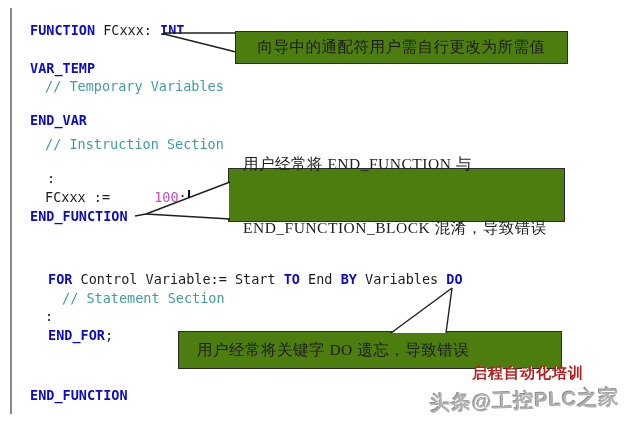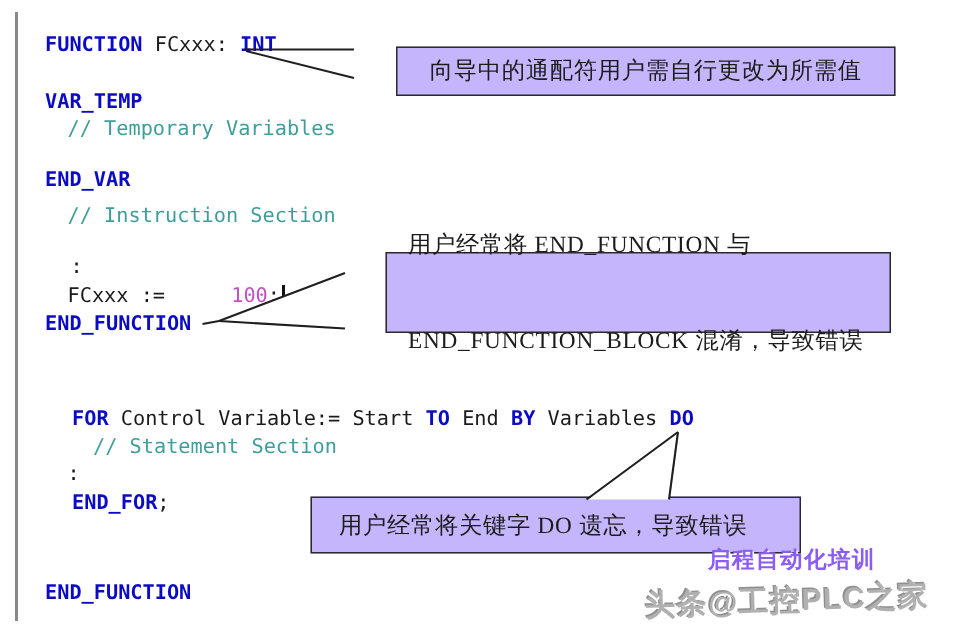--- a/index.html
+++ b/index.html
@@ -4,29 +4,29 @@
 <style>
   html,body{margin:0;padding:0;background:#fff;}
   .screen{position:relative;width:640px;height:423px;background:#ffffff;overflow:hidden;
           font-family:"DejaVu Sans Mono","Liberation Mono",monospace;border-radius:24px;}
   .vline{position:absolute;left:10px;top:8px;width:2px;height:406px;background:#8a8a8a;}
   .code-line{position:absolute;font-size:13.5px;line-height:16px;white-space:pre;color:var(--code,#1b1b1b);}
   .kw{color:var(--keyword,#0b0bc4);font-weight:bold;}
   .comment{color:var(--comment,#3f9e9a);}
   .num{color:var(--number,#c44fc4);margin-left:36px;}
   .cursor{display:inline-block;width:2px;height:15px;background:#111;margin-left:1px;vertical-align:text-bottom;}
-  .callout{position:absolute;box-sizing:border-box;border:1.5px solid var(--border,#2a2a2a);background:#c4b5fd;
+  .callout{position:absolute;box-sizing:border-box;border:1.5px solid var(--border,#2a2a2a);background:#4d7c0f;
            font-family:"Liberation Serif","DejaVu Serif",serif;color:#1c1c1c;
-           font-size:15.5px;letter-spacing:0.5px;display:flex;margin-left:29px;}
+           font-size:15.5px;letter-spacing:0.5px;display:flex;}
   .callout.center{align-items:center;justify-content:center;}
   .callout.col{flex-direction:column;justify-content:center;padding-left:14px;line-height:23px;gap:41px;}
   .callout.left{align-items:center;padding-left:18px;}
   .pointer-layer{position:absolute;left:0;top:0;width:640px;height:423px;pointer-events:none;}
   .watermark-faint{position:absolute;left:472px;top:364px;font-family:"Liberation Sans",sans-serif;
-           font-weight:bold;font-size:15px;color:#8b5cf6;text-shadow:1px 1px 0 #fff;letter-spacing:1px;}
+           font-weight:bold;font-size:15px;color:#b91c1c;text-shadow:1px 1px 0 #fff;letter-spacing:1px;}
   .watermark-main{position:absolute;left:430px;top:387px;font-family:"Liberation Sans",sans-serif;
            font-weight:bold;font-size:20px;color:var(--watermark,#b0b0b0);letter-spacing:1px;
            text-shadow:1px 1px 0 #ffffff,-1px -1px 0 #8f8f8f;transform:rotate(-2deg);}
 </style>
 </head>
 <body>
 
 <div class="screen">
 
   <div class="vline"></div>
@@ -59,21 +59,21 @@
 
   <div class="callout center" style="left:235px;top:31px;width:333px;height:33px;">
     <span>向导中的通配符用户需自行更改为所需值</span>
   </div>
 
   <div class="callout col" style="left:228px;top:168px;width:337px;height:54px;">
     <span>用户经常将 END_FUNCTION 与</span>
     <span>END_FUNCTION_BLOCK 混淆，导致错误</span>
   </div>
 
-  <div class="callout left" style="left:178px;top:331px;width:327px;height:38px;">
+  <div class="callout left" style="left:178px;top:331px;width:384px;height:38px;">
     <span>用户经常将关键字 DO 遗忘，导致错误</span>
   </div>
 
   <svg class="pointer-layer" viewBox="0 0 640 423">
 
     <polygon points="164,34 190,34 234,34 234,51" fill="#ffffff"></polygon>
     <polyline points="163,33 191,33 236,33" fill="none" stroke="#1f1f1f" stroke-width="1.4"></polyline>
     <line x1="164" y1="34" x2="236" y2="52" stroke="#1f1f1f" stroke-width="1.4"></line>
 
     <polygon points="146,214 229,182 229,219" fill="#ffffff"></polygon>

